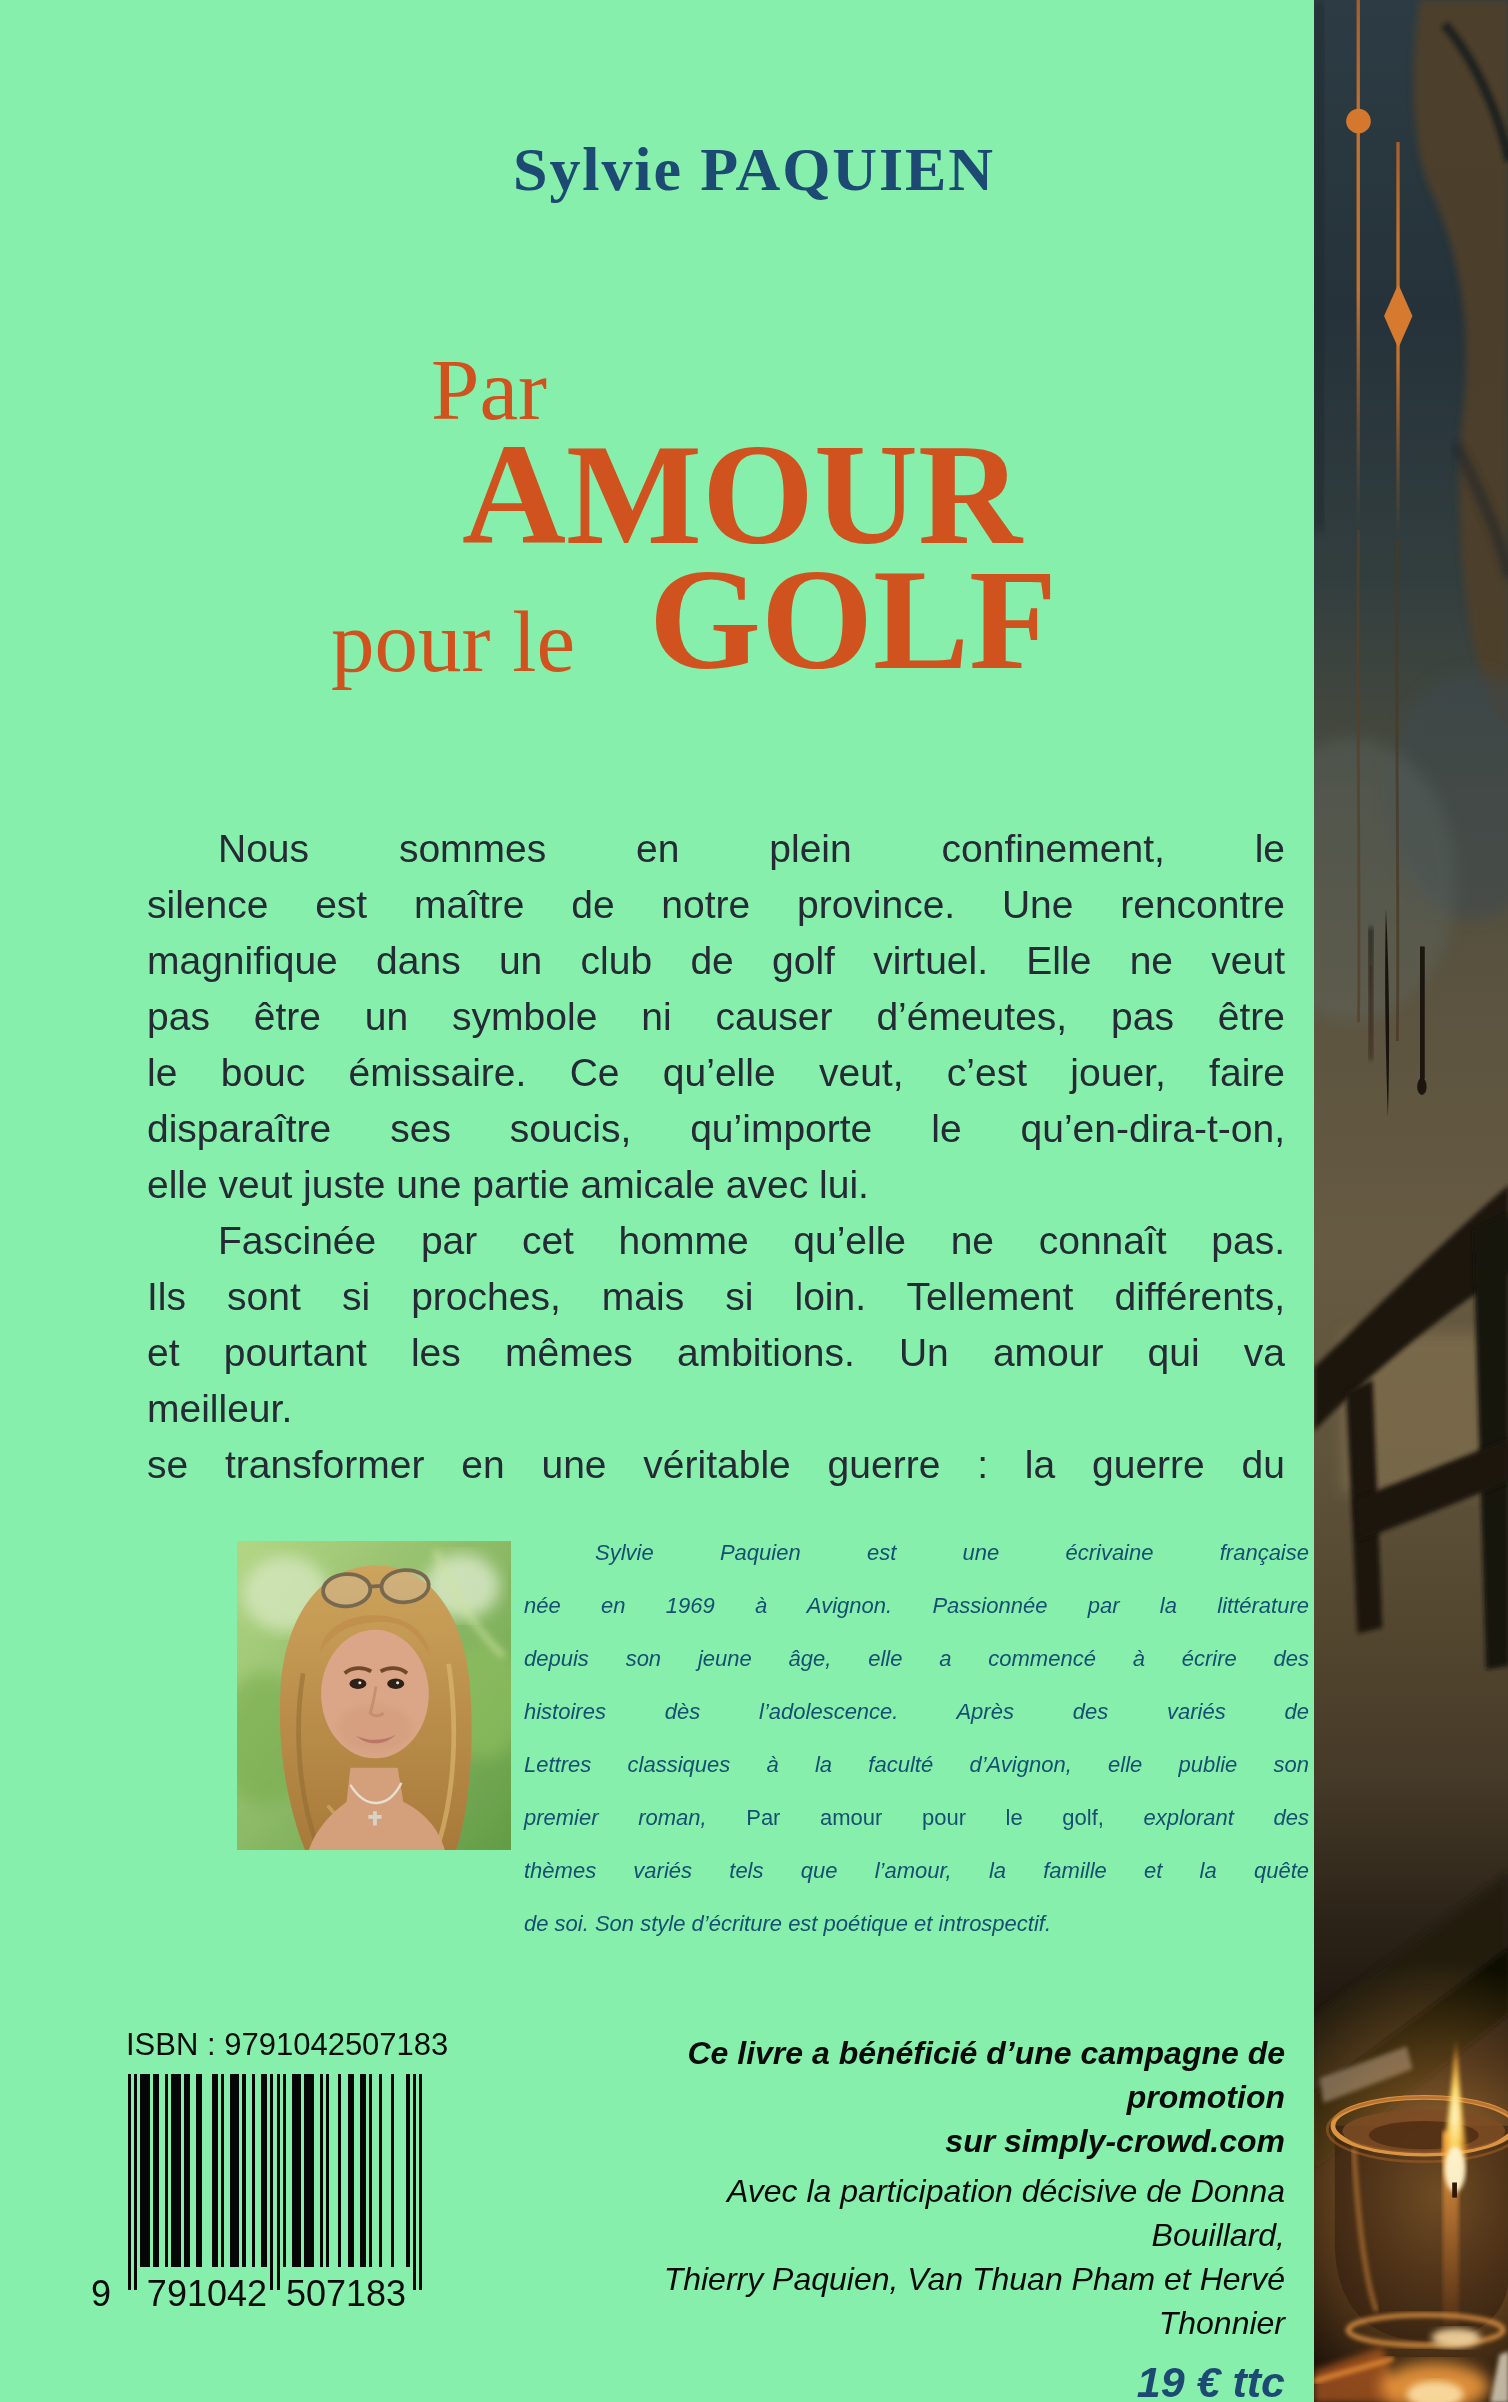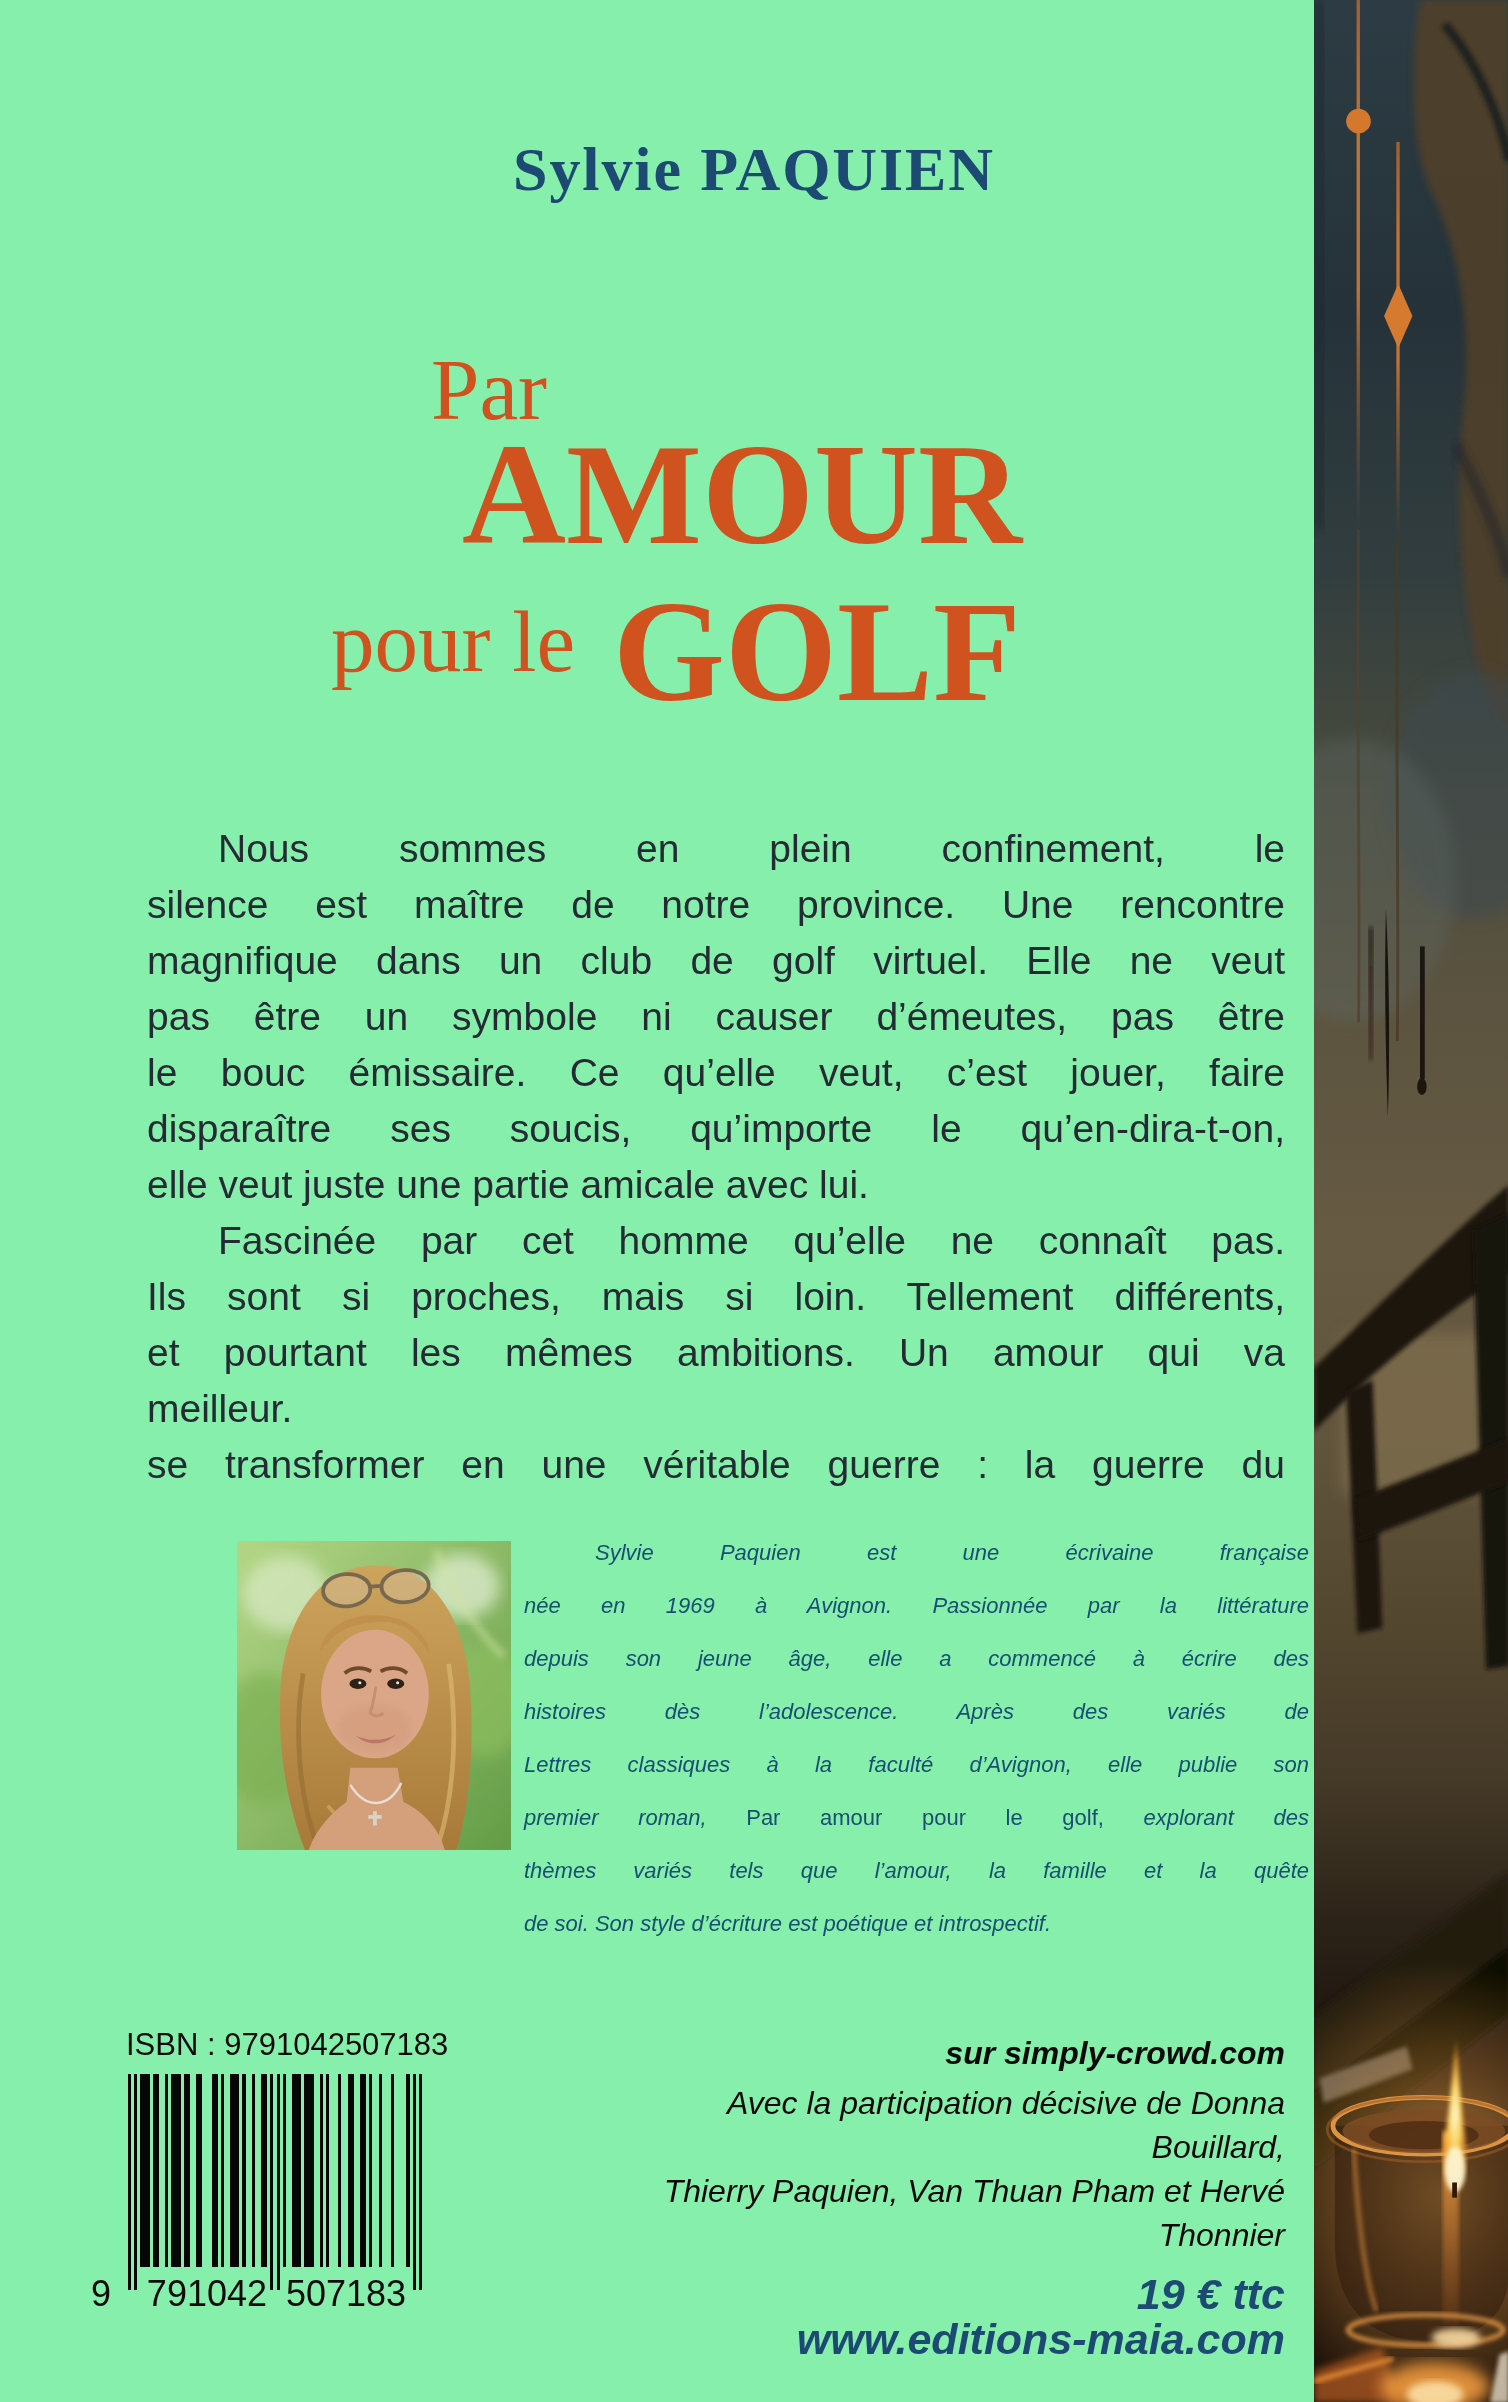--- a/index.html
+++ b/index.html
@@ -10,21 +10,21 @@
   .author-name{position:absolute;top:138px;left:0;width:1508px;text-align:center;
     font-family:"Liberation Serif","DejaVu Serif",serif;font-size:62px;line-height:1;
     color:var(--navy);letter-spacing:1.9px;font-weight:600;}
 
   
   .t{position:absolute;line-height:1;color:var(--orange);
      font-family:"Liberation Serif","DejaVu Serif",serif;}
   .t1{left:431px;top:346px;font-size:87px;}
   .t2{left:462px;top:423px;font-size:144px;font-weight:bold;}
   .t3a{left:331px;top:598px;font-size:87px;}
-  .t3b{left:613px;top:548px;font-size:144px;font-weight:bold;margin-top:32px;}
+  .t3b{left:649px;top:548px;font-size:144px;font-weight:bold;}
 
   
   .synopsis{position:absolute;left:147px;top:821px;width:1138px;
     font-size:39px;line-height:56px;color:var(--body);}
   .synopsis .line{height:56px;}
   .synopsis .j{text-align:justify;text-align-last:justify;}
   .synopsis .ind{text-indent:71px;}
 
   
   .photo{position:absolute;left:237px;top:1541px;width:274px;height:309px;}
@@ -247,20 +247,21 @@
         <i class="bar g"></i>
         <i class="sp g"></i>
         <i class="bar g"></i>
       </div>
     <span class="bc-digit bcd0">9</span>
     <span class="bc-digit bcd1">791042</span>
     <span class="bc-digit bcd2">507183</span>
 
     <div class="footer-right">
       <div class="promo">
+        <div>Ce livre a bénéficié d’une campagne de promotion</div>
         <div>sur simply-crowd.com</div>
       </div>
       <div class="credits">
         <div>Avec la participation décisive de Donna Bouillard,</div>
         <div>Thierry Paquien, Van Thuan Pham et Hervé Thonnier</div>
       </div>
       <div class="price">19 € ttc</div>
       <div class="website">www.editions-maia.com</div>
     </div>
   </footer>

